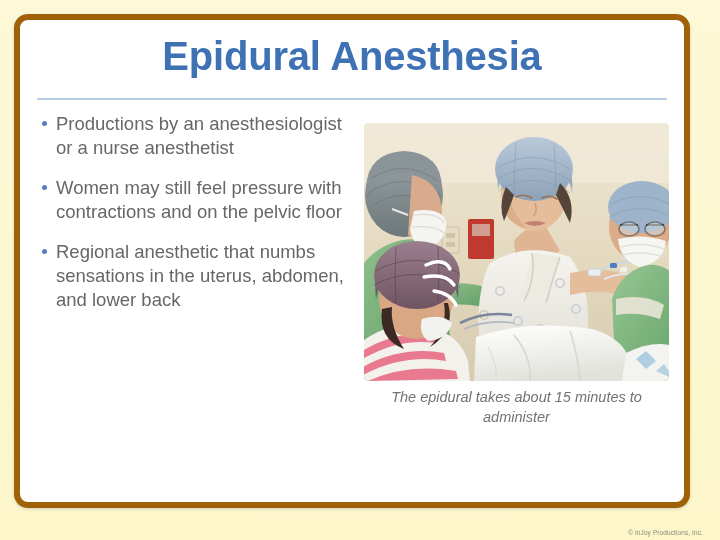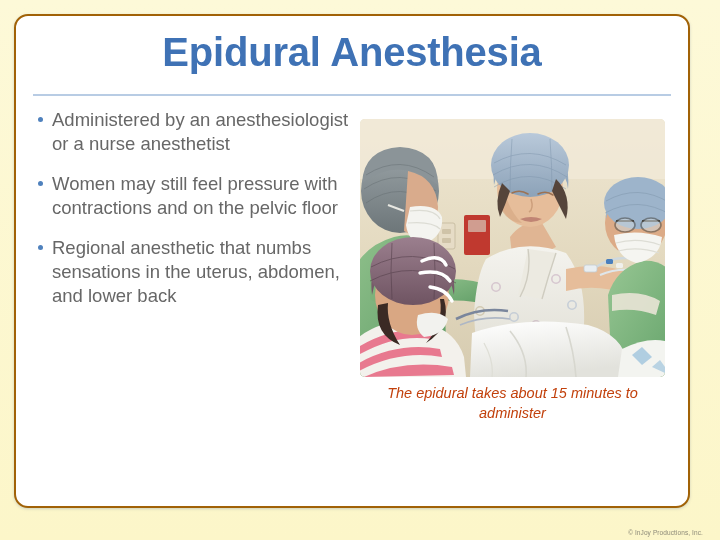--- a/index.html
+++ b/index.html
@@ -24,21 +24,21 @@
 
   
   #slide-card {
     position: absolute;
     left: 14px;
     top: 14px;
     width: 676px;
     height: 494px;
     box-sizing: border-box;
     background: #ffffff;
-    border: 2px solid #a16207;
+    border: 6px solid #a16207;
     border-radius: 14px;
     box-shadow: 0 1px 3px rgba(90,110,150,0.28);
   }
 
   #slide-title {
     position: absolute;
     left: 0;
     right: 0;
     top: 15px;
     text-align: center;
@@ -110,21 +110,21 @@
     width: 100%;
     height: 100%;
   }
 
   #photo-caption {
     position: absolute;
     left: 344px;
     top: 368px;
     width: 305px;
     text-align: center;
-    color: #c2410c;
+    color: #737373;
     font-size: 14.5px;
     font-style: italic;
     line-height: 1.35;
   }
 
   #copyright {
     position: absolute;
     right: 17px;
     bottom: 4px;
     color: #8d8a78;
@@ -143,21 +143,21 @@
   <div id="slide-title">Epidural Anesthesia</div>
 
   <div id="title-rule"></div>
 
   <div id="bullet-column">
 
     <div class="bullet-item">
       <div class="bullet-marker">
           <span></span>
         </div>
-      <div class="bullet-text">Administered by an anesthesiologist or a nurse anesthetist</div>
+      <div class="bullet-text">Productions by an anesthesiologist or a nurse anesthetist</div>
     </div>
 
     <div class="bullet-item">
       <div class="bullet-marker">
           <span></span>
         </div>
       <div class="bullet-text">Women may still feel pressure with contractions and on the pelvic floor</div>
     </div>
 
     <div class="bullet-item">

